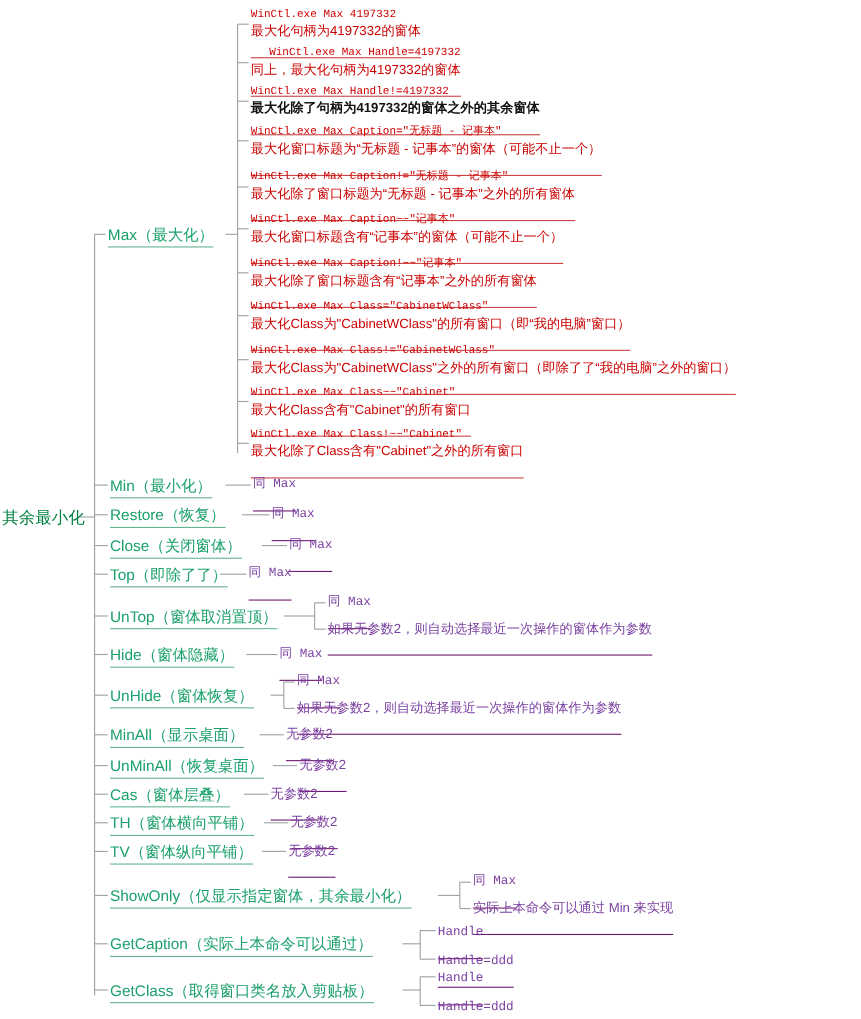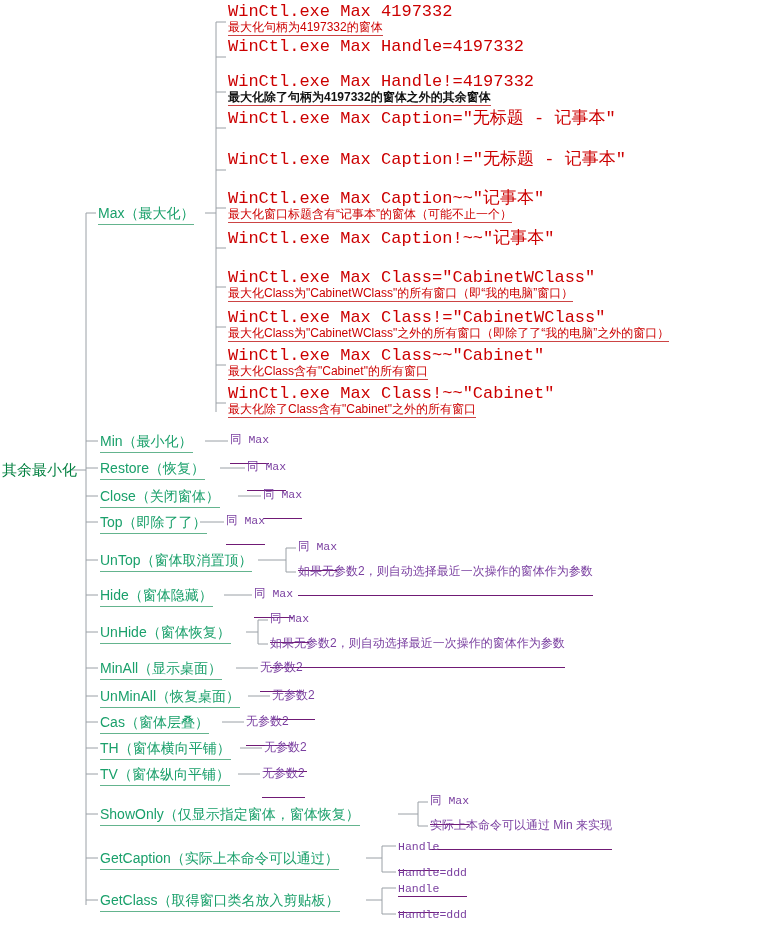--- a/index.html
+++ b/index.html
@@ -14,27 +14,27 @@
   .mono{font-family:"Liberation Mono", monospace;}
 
   
   .root{color:#007f3f;font-size:15px;}
 
   
   .branch{color:#1aa06b;font-size:14px;}
 
   
   .leaf{color:#cc0000;font-size:12px;line-height:15px;}
-  .leaf .cmd{font-family:"Liberation Mono", monospace;color:#cc0000;font-size:17px;}
+  .leaf .cmd{font-family:"Liberation Mono", monospace;color:#cc0000;font-size:10px;}
   .leaf .desc{color:#cc0000;font-size:12px;}
 
   
   .small{color:#7a3fa0;font-size:12px;}
   .small .mono{font-size:11.5px;}
-  .ulr{border-bottom:1px solid #cc4444;padding-bottom:1px;}
+  .ulr{border-bottom:1px solid #cc4444;padding-bottom:17px;}
   .ulg{border-bottom:1px solid #64b48e;padding-bottom:1px;}
   .ulp{border-bottom:1px solid #701a75;padding-bottom:17px;}
 </style>
 </head>
 <body>
 
 <svg id="canvas" viewBox="0 0 783 926">
   <g fill="none" stroke="#9aa0a6" stroke-width="1">
 
     <path d="M72 470 L86 470"></path>
@@ -128,37 +128,41 @@
 <div class="node branch" style="left:98px;top:205px;">
   <span class="lbl cn ulg">Max（最大化）</span>
 </div>
 
 <div class="node leaf" style="left:228px;top:4px;">
   <span class="cmd">WinCtl.exe Max  4197332</span><br>
   <span class="desc ulr">最大化句柄为4197332的窗体</span>
 </div>
 <div class="node leaf" style="left:228px;top:39px;text-align:right;">
   <span class="cmd">WinCtl.exe Max Handle=4197332</span><br>
+  <span class="desc ulr">同上，最大化句柄为4197332的窗体</span>
 </div>
 <div class="node leaf" style="left:228px;top:74px;">
   <span class="cmd">WinCtl.exe Max Handle!=4197332</span><br>
   <span class="desc ulr" style="font-weight:bold;color:#111;">最大化除了句柄为4197332的窗体之外的其余窗体</span>
 </div>
 <div class="node leaf" style="left:228px;top:111px;">
   <span class="cmd">WinCtl.exe Max Caption="无标题 - 记事本"</span><br>
+  <span class="desc ulr">最大化窗口标题为“无标题 - 记事本”的窗体（可能不止一个）</span>
 </div>
 <div class="node leaf" style="left:228px;top:152px;">
   <span class="cmd">WinCtl.exe Max Caption!="无标题 - 记事本"</span><br>
+  <span class="desc ulr">最大化除了窗口标题为“无标题 - 记事本”之外的所有窗体</span>
 </div>
 <div class="node leaf" style="left:228px;top:191px;">
   <span class="cmd">WinCtl.exe Max Caption~~"记事本"</span><br>
   <span class="desc ulr">最大化窗口标题含有“记事本”的窗体（可能不止一个）</span>
 </div>
 <div class="node leaf" style="left:228px;top:231px;">
   <span class="cmd">WinCtl.exe Max Caption!~~"记事本"</span><br>
+  <span class="desc ulr">最大化除了窗口标题含有“记事本”之外的所有窗体</span>
 </div>
 <div class="node leaf" style="left:228px;top:270px;">
   <span class="cmd">WinCtl.exe Max Class="CabinetWClass"</span><br>
   <span class="desc ulr">最大化Class为"CabinetWClass"的所有窗口（即“我的电脑”窗口）</span>
 </div>
 <div class="node leaf" style="left:228px;top:310px;">
   <span class="cmd">WinCtl.exe Max Class!="CabinetWClass"</span><br>
   <span class="desc ulr">最大化Class为"CabinetWClass"之外的所有窗口（即除了了“我的电脑”之外的窗口）</span>
 </div>
 <div class="node leaf" style="left:228px;top:348px;">
@@ -254,21 +258,21 @@
 </div>
 
 <div class="node branch" style="left:100px;top:766px;">
   <span class="lbl cn ulg">TV（窗体纵向平铺）</span>
 </div>
 <div class="node small" style="left:262px;top:765px;">
   <span class="cn ulp">无参数2</span>
 </div>
 
 <div class="node branch" style="left:100px;top:806px;">
-  <span class="lbl cn ulg">ShowOnly（仅显示指定窗体，窗体恢复）</span>
+  <span class="lbl cn ulg">ShowOnly（仅显示指定窗体，其余最小化）</span>
 </div>
 <div class="node small" style="left:430px;top:793px;">
   <span class="mono ulp">同 Max</span>
 </div>
 <div class="node small" style="left:430px;top:817px;">
   <span class="cn ulp">实际上本命令可以通过 Min 来实现</span>
 </div>
 
 <div class="node branch" style="left:100px;top:850px;">
   <span class="lbl cn ulg">GetCaption（实际上本命令可以通过）</span>

